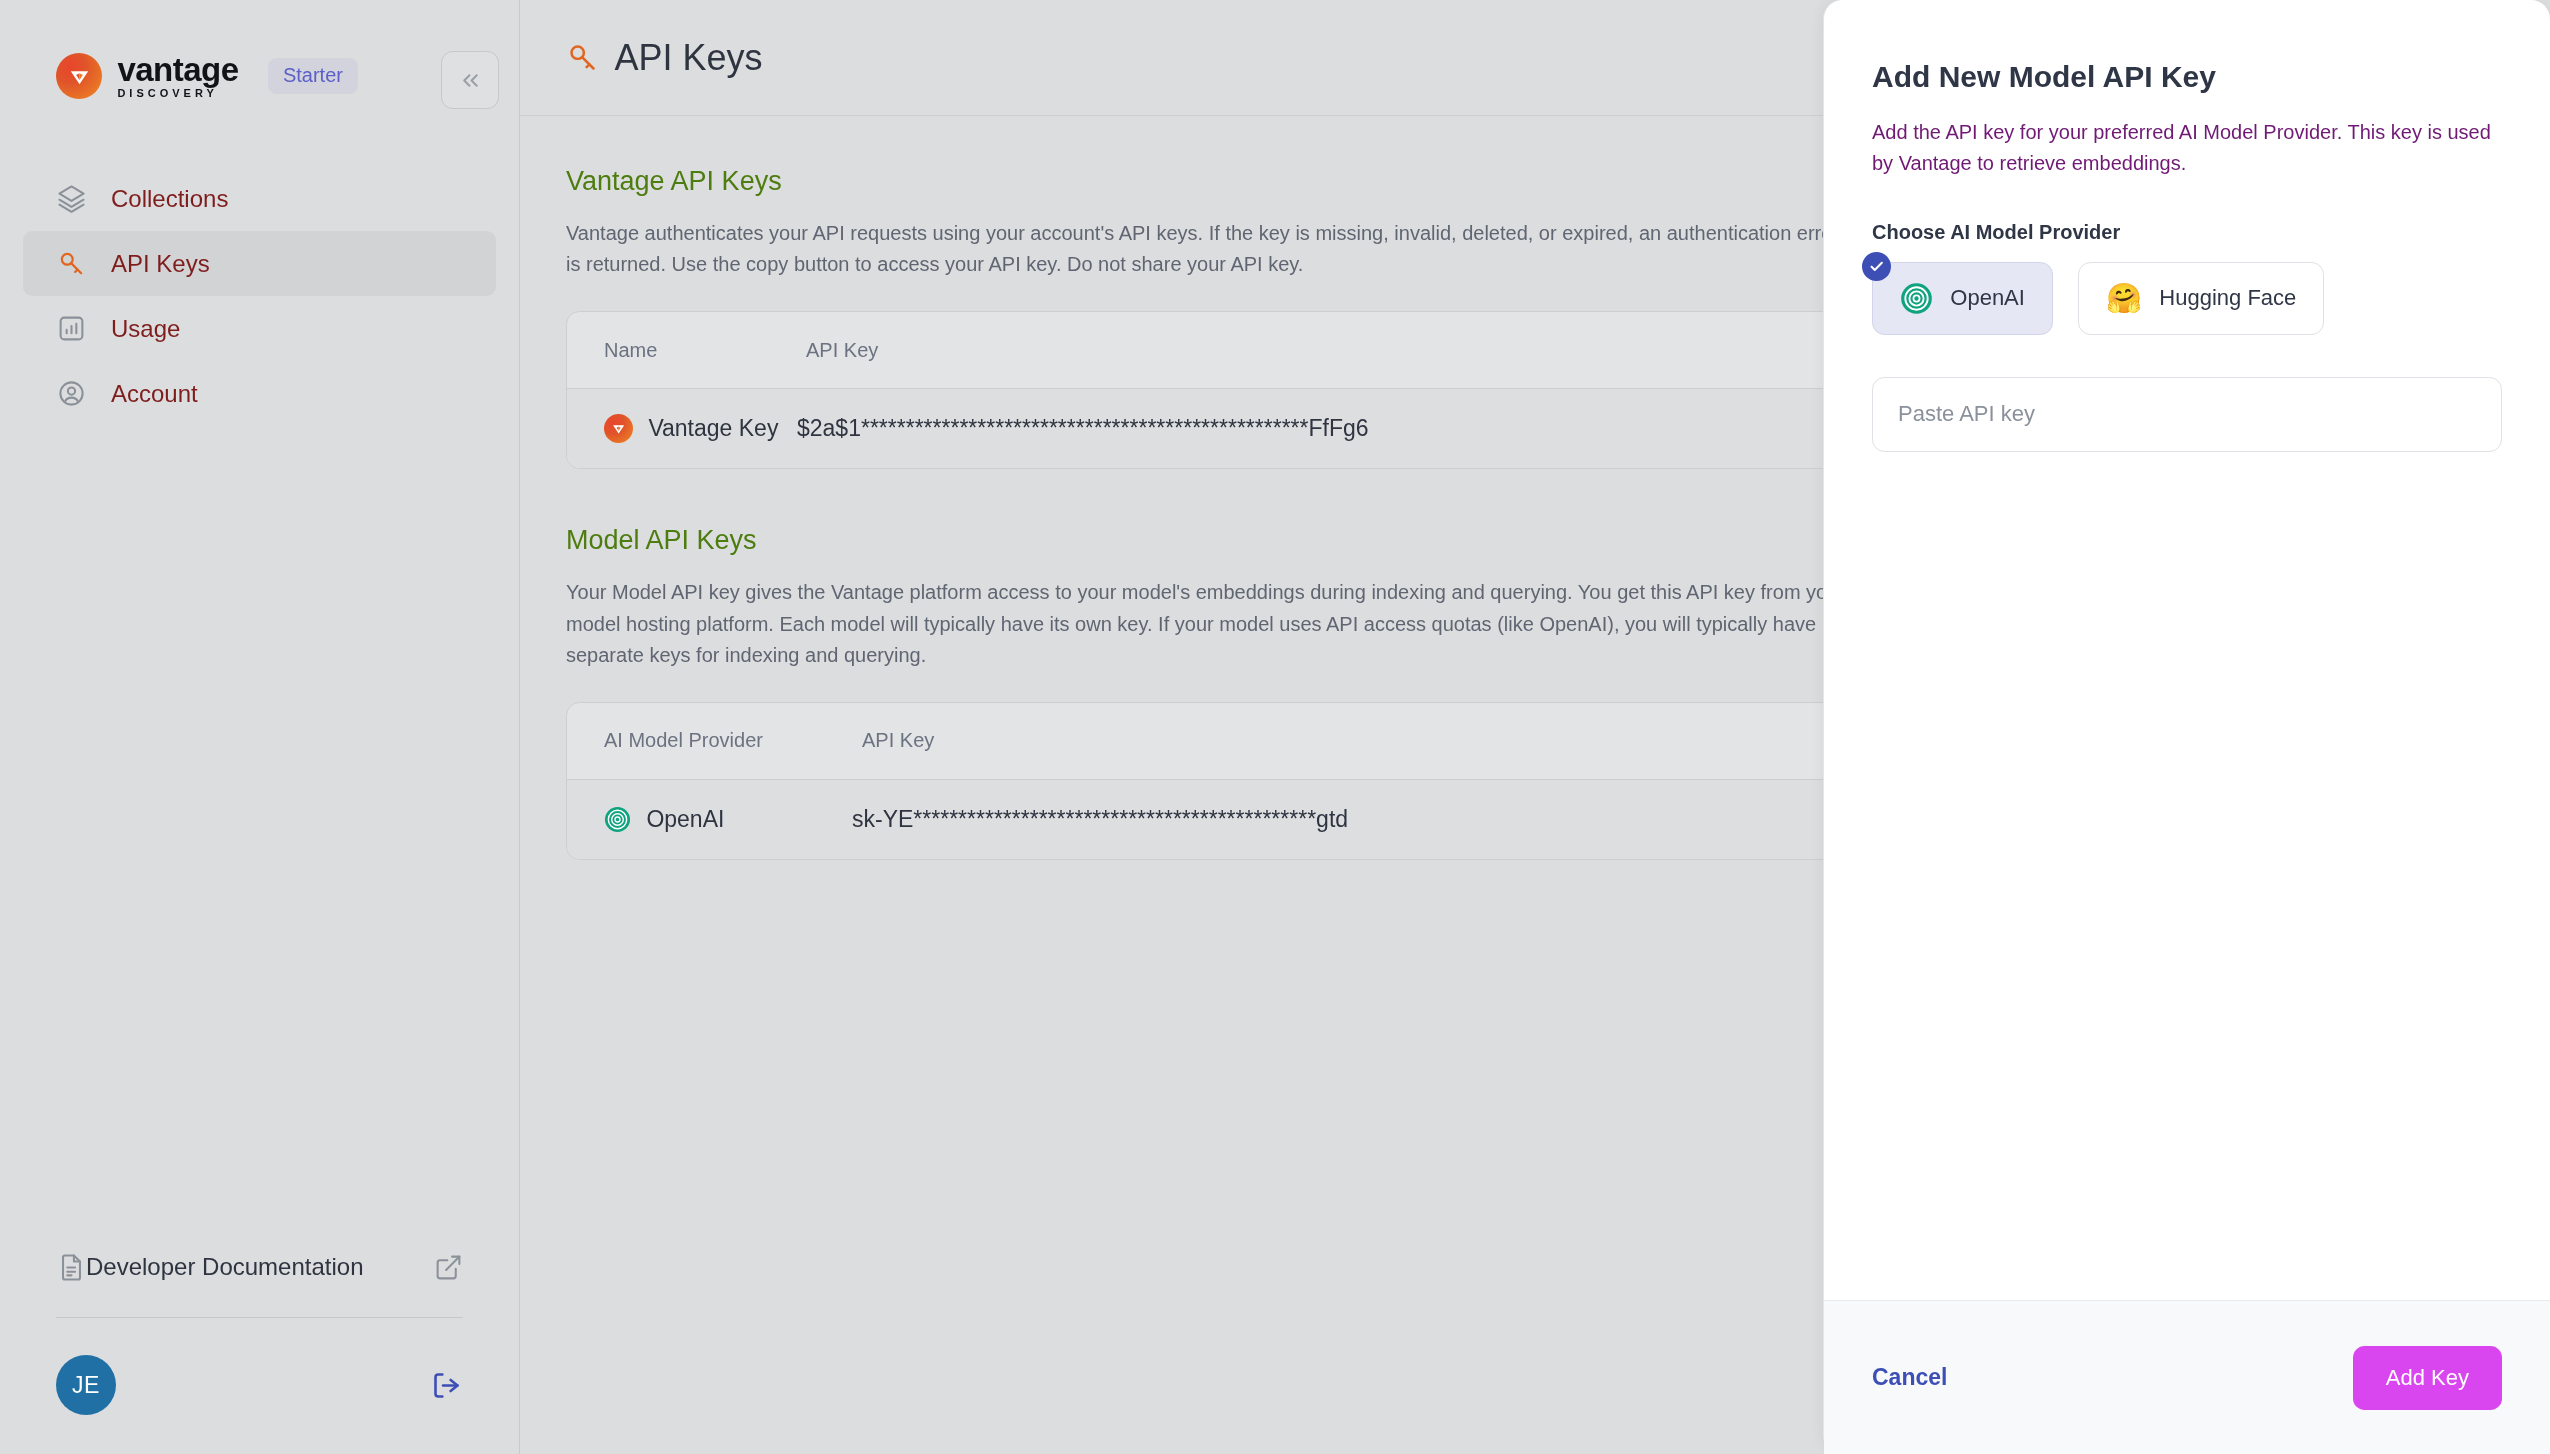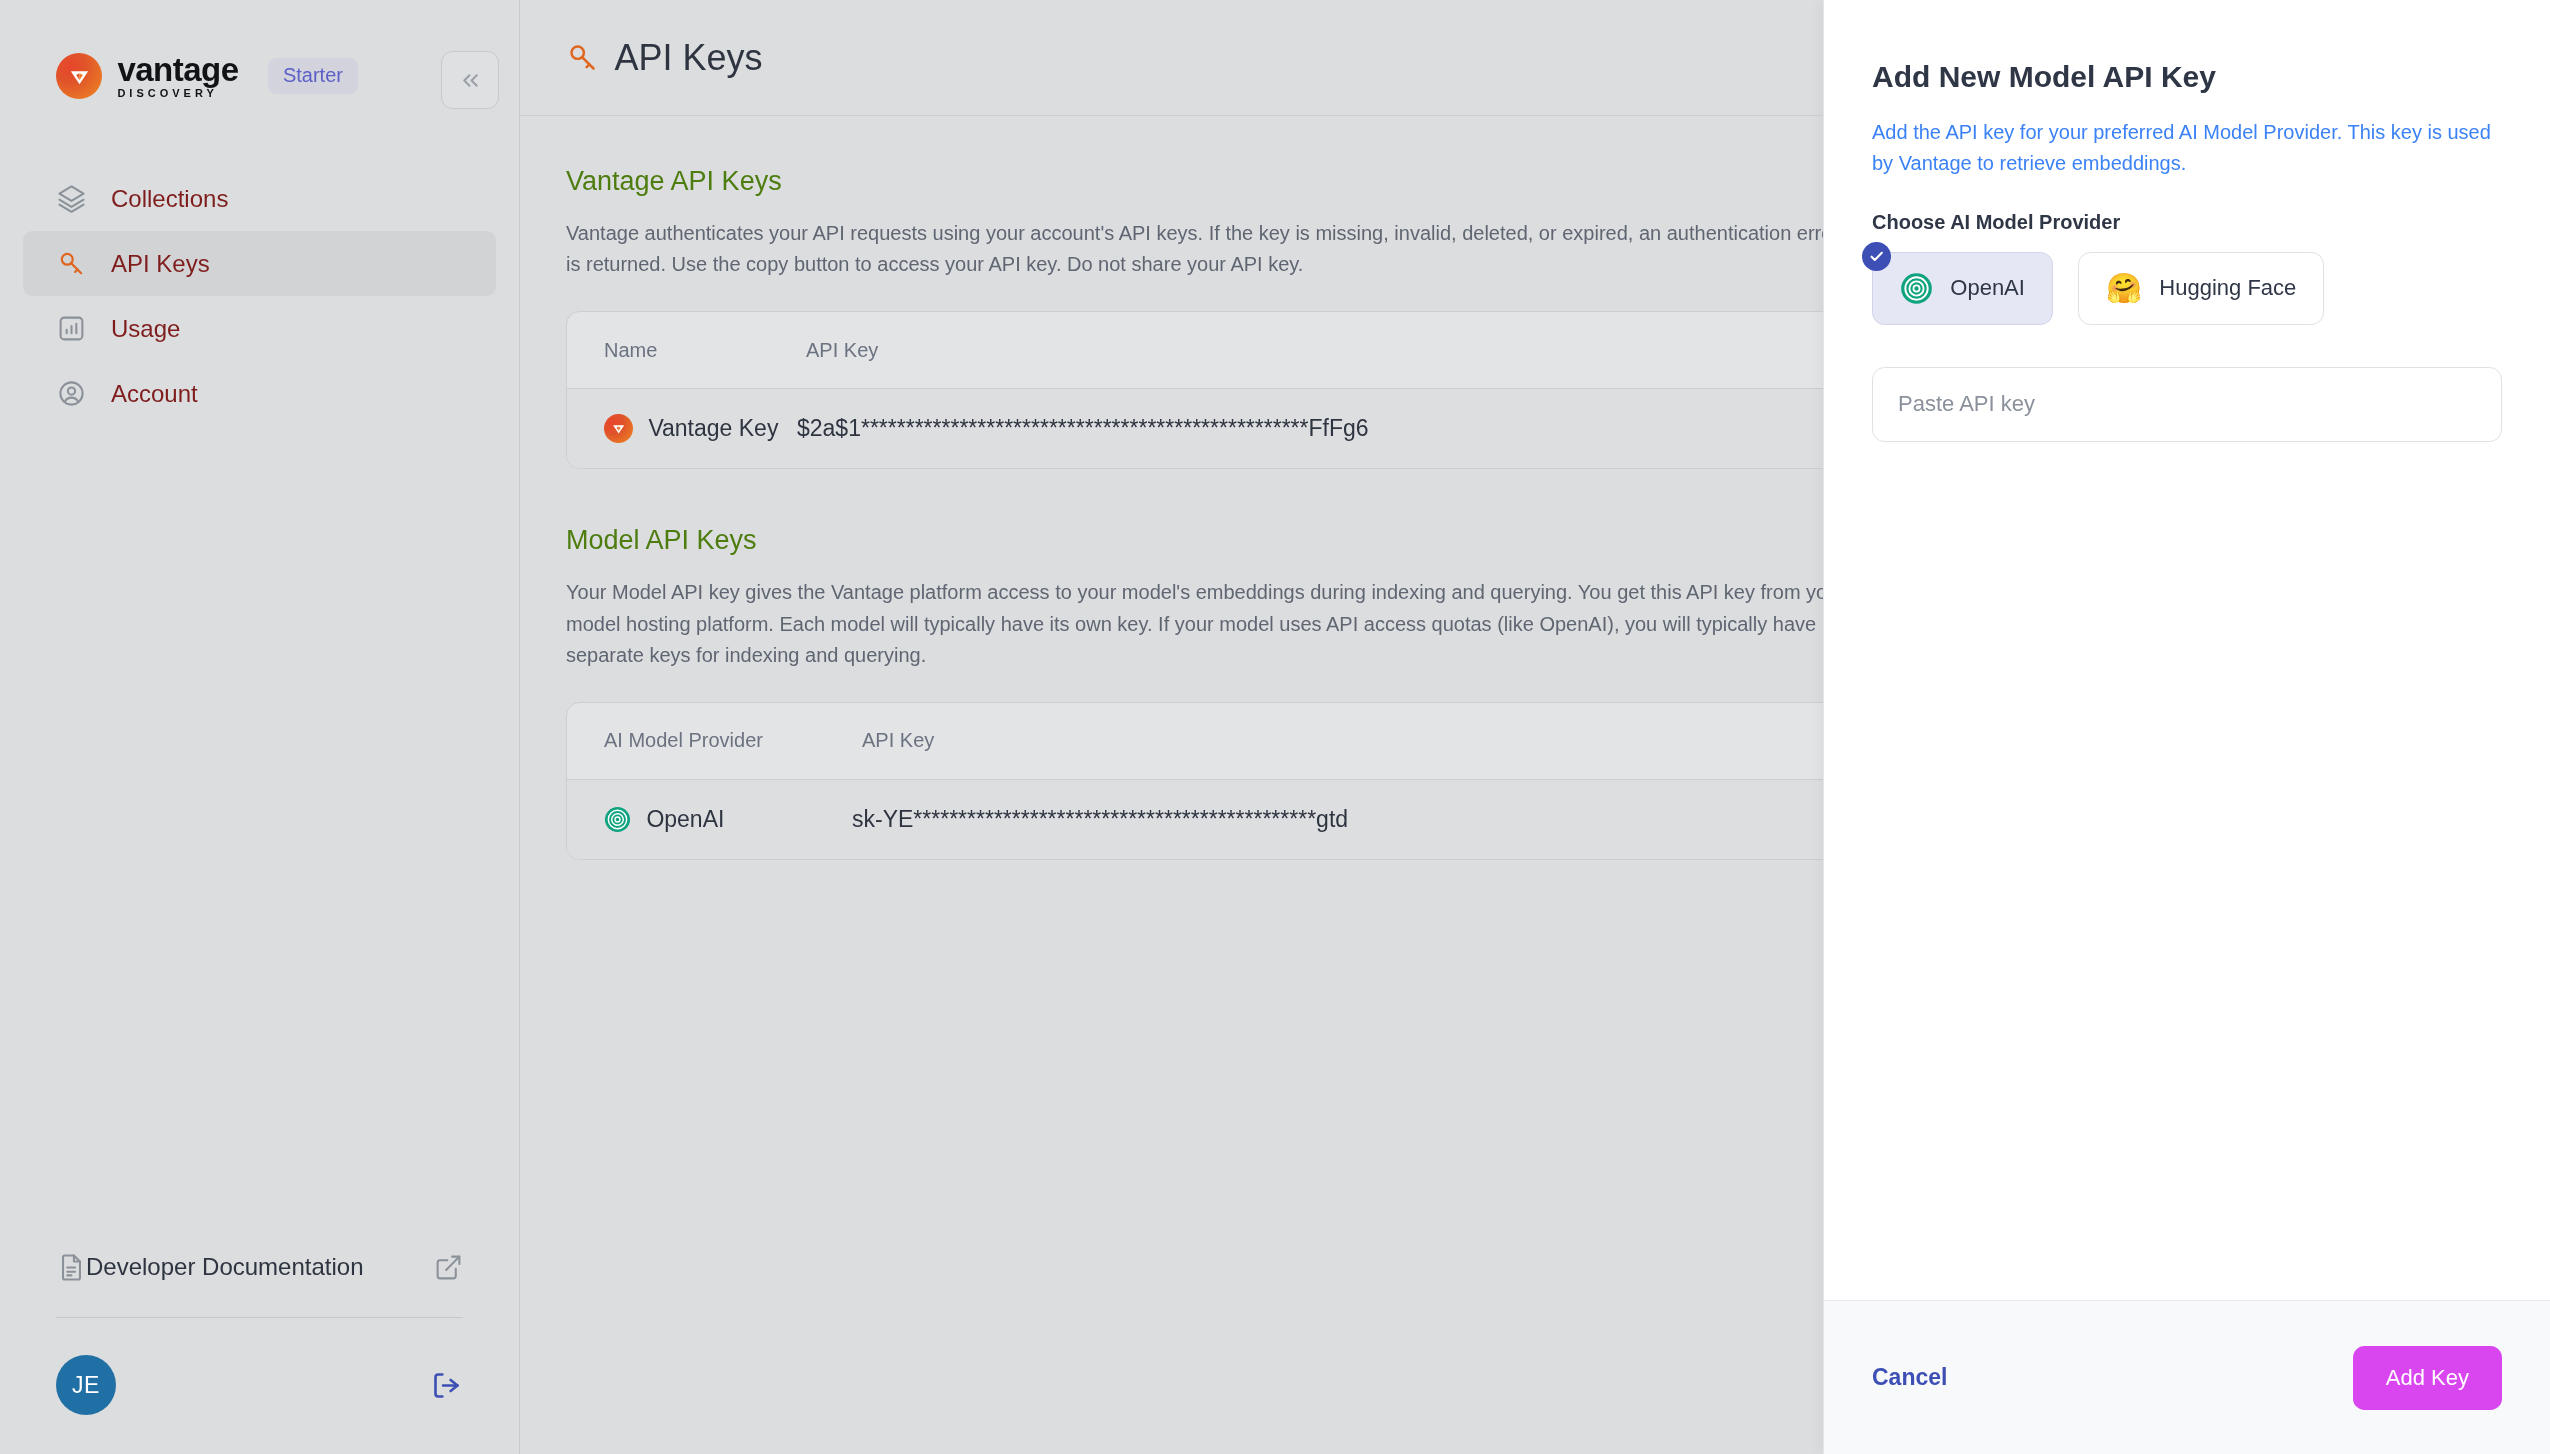--- a/index.html
+++ b/index.html
@@ -174,29 +174,30 @@
   .col-a4 { width: 248px; flex: 0 0 248px; }
 
   
   .panel {
     position: absolute; top: 0; right: 0;
     width: 727px; height: 1454px;
     background: #ffffff;
     border-left: 1px solid #e3e5e9;
     display: flex; flex-direction: column;
     box-shadow: -1.9px 0 13.5px rgba(0,0,0,0.05);
+    border-radius: 19px;
   }
   .panel-body { padding: 60px 48px 0 48px; flex: 1 1 auto; }
   .panel-title {
     font-size: 30px; font-weight: 700; color: #2f3646;
     margin-bottom: 23px;
   }
   .panel-desc {
-    font-size: 20px; color: #3b82f6; line-height: 1.56;
-    margin-bottom: 32px;
+    font-size: 20px; color: #701a75; line-height: 1.56;
+    margin-bottom: 42px;
   }
   .field-label {
     font-size: 20px; color: #2f3646; font-weight: 700;
     margin-bottom: 17.3px;
   }
   .provider-row { display: flex; gap: 25px; margin-bottom: 42px; position: relative; }
   .provider-card {
     height: 73px;
     border: 1px solid #dfe1e6;
     border-radius: 12.5px;

